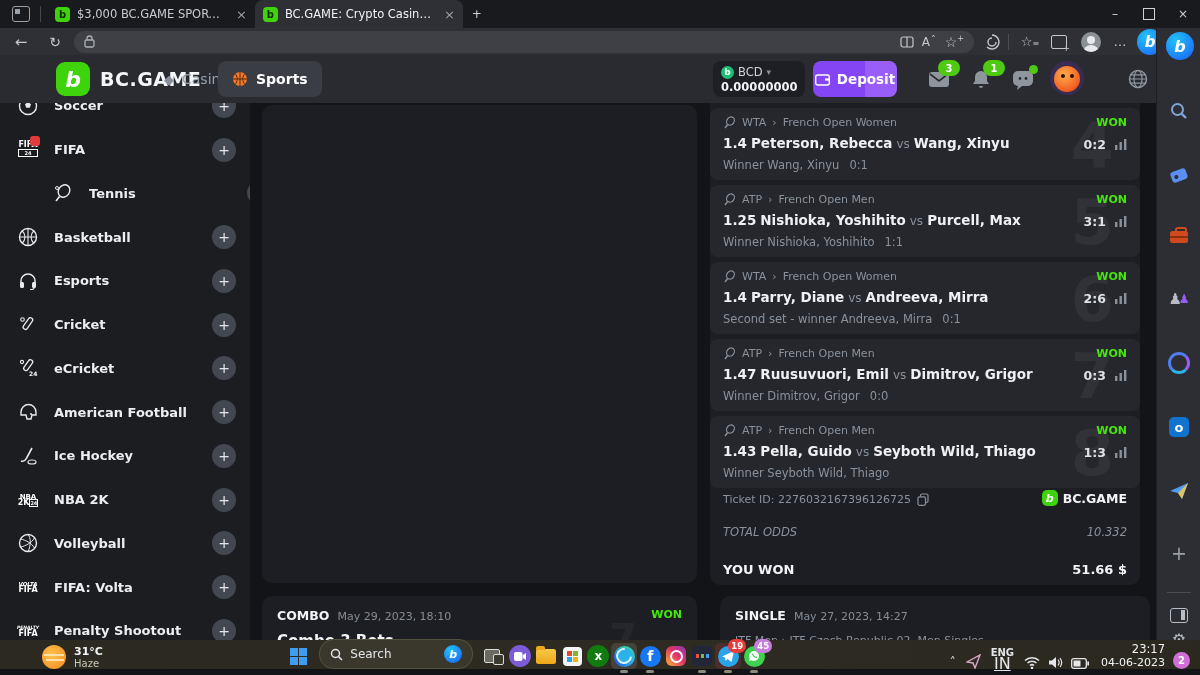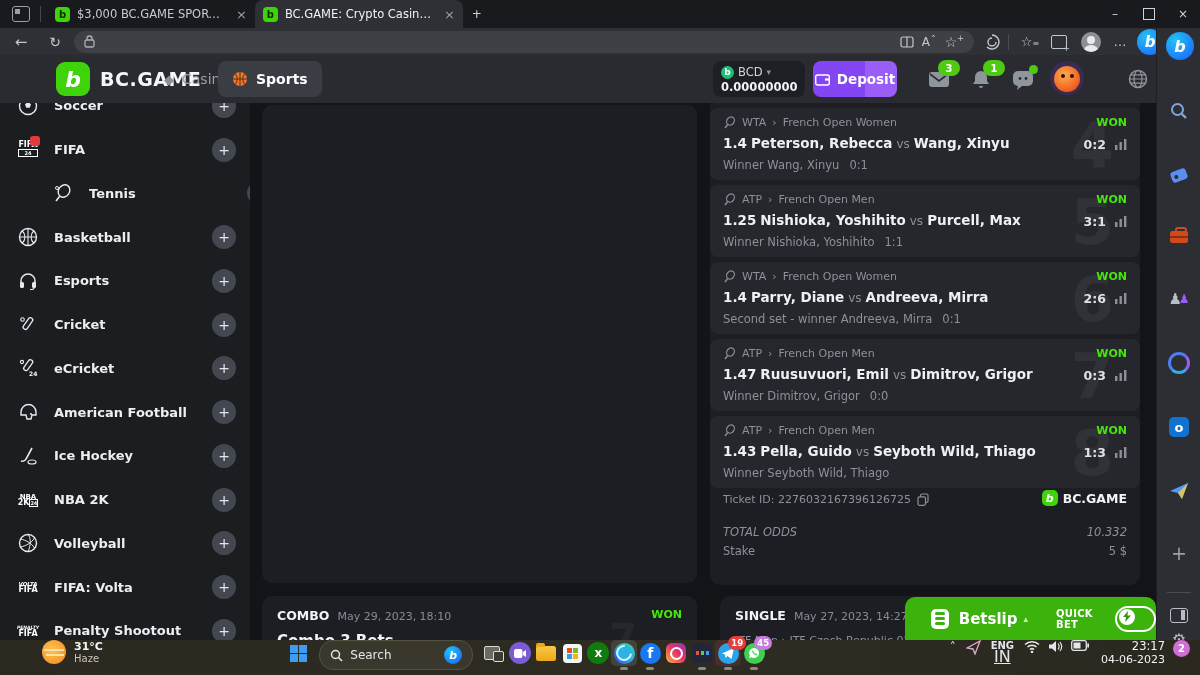--- a/index.html
+++ b/index.html
@@ -51,21 +51,21 @@
   .histdate{color:#868c96;font-size:11px;}
   .histwon{position:absolute;right:15px;top:12px;color:#46e60d;font-weight:bold;font-size:11px;}
   
   #betslip{position:absolute;left:905px;top:597px;width:251px;height:43px;background:#3cb20d;border-radius:10px 10px 0 0;display:flex;align-items:center;z-index:30;}
   #quicktoggle{width:46px;height:22px;border:2px solid #fff;border-radius:13px;position:relative;}
   #quicktoggle .knob{position:absolute;left:2px;top:1px;width:16px;height:16px;border-radius:50%;background:#fff;display:flex;align-items:center;justify-content:center;}
   
   #edgebar{position:absolute;left:1156px;top:28px;width:44px;height:612px;background:#2c2e33;border-left:1px solid #1e1f23;}
   .ebicon{position:absolute;left:9px;width:26px;height:26px;display:flex;align-items:center;justify-content:center;}
   
-  #taskbar{position:absolute;left:0;top:640px;width:1200px;height:35px;background:linear-gradient(90deg,#2b2920,#2e2c22 60%,#2b291f);display:flex;align-items:flex-start;}
+  #taskbar{position:absolute;left:0;top:640px;width:1200px;height:29px;background:linear-gradient(90deg,#2b2920,#2e2c22 60%,#2b291f);display:flex;align-items:flex-end;}
   .tb-ic{width:26px;height:26px;display:flex;align-items:center;justify-content:center;position:relative;border-radius:5px;}
   .run::after{content:"";position:absolute;bottom:-4px;left:9px;width:8px;height:3px;border-radius:2px;background:#8d8a7c;}
   .circ{border-radius:50%;display:flex;align-items:center;justify-content:center;}
   .tiny-badge{position:absolute;top:-4px;right:-5px;font-size:8.5px;font-weight:bold;color:#fff;border-radius:8px;min-width:14px;height:14px;display:flex;align-items:center;justify-content:center;padding:0 2px;}
   svg{display:block;}
 </style>
 </head>
 <body>
 
 <div id="screen">
@@ -477,23 +477,23 @@
       </div>
       <div class="abs flex" style="right:13px;top:387px;gap:5px;">
         <div style="width:16px;height:16px;border-radius:5px;background:#3fd30c;color:#fff;font-weight:bold;font-style:italic;font-size:11px;display:flex;align-items:center;justify-content:center;">b</div>
         <span style="color:#f2f4f6;font-weight:bold;font-size:12.5px;">BC.GAME</span>
       </div>
 
       <div class="sumrow" style="top:422px;font-style:italic;">
         <span>TOTAL ODDS</span>
         <span>10.332</span>
       </div>
-      <div class="sumrow" style="top:441px;">
-        <span>Stake</span>
-        <span>5 $</span>
+      <div class="sumrow" style="top:459px;color:#f2f4f6;font-weight:bold;font-size:13px;">
+        <span>YOU WON</span>
+        <span>51.66 $</span>
       </div>
     </div>
 
     <div class="histcard" style="left:2px;top:493px;width:435px;height:120px;">
       <div class="histhead">
         <span class="histtype">COMBO</span>
         <span class="histdate">May 29, 2023, 18:10</span>
       </div>
       <div class="histwon">WON</div>
       <div class="abs" style="left:15px;top:36px;color:#f0f2f4;font-weight:bold;font-size:15px;">Combo 3 Bets</div>
@@ -501,37 +501,20 @@
     </div>
     <div class="histcard" style="left:460px;top:493px;width:430px;height:120px;">
       <div class="histhead">
         <span class="histtype">SINGLE</span>
         <span class="histdate">May 27, 2023, 14:27</span>
       </div>
       <div class="abs" style="left:15px;top:38px;font-size:11px;color:#8b919b;white-space:nowrap;">ITF Men › ITF Czech Republic 02, Men Singles</div>
     </div>
   </div>
 
-  <div id="betslip">
-    <div style="width:20px;height:20px;background:#fff;border-radius:5px;margin-left:26px;display:flex;flex-direction:column;justify-content:center;gap:2.5px;padding:0 4px;box-sizing:border-box;">
-      <div style="height:2.5px;background:#3cb20d;border-radius:2px;"></div>
-      <div style="height:2.5px;background:#3cb20d;border-radius:2px;"></div>
-      <div style="height:2.5px;background:#3cb20d;border-radius:2px;"></div>
-    </div>
-    <span style="color:#fff;font-weight:bold;font-size:15px;margin-left:10px;">Betslip</span>
-    <span style="color:#cdeec0;font-size:9px;margin-left:6px;">▴</span>
-    <span style="color:#fff;font-weight:bold;font-size:10px;margin-left:28px;letter-spacing:.3px;">QUICK BET</span>
-    <div id="quicktoggle" style="margin-left:8px;">
-      <div class="knob">
-        <svg width="8" height="11" viewBox="0 0 8 11">
-            <path d="M5 0L0 6h3L2.2 11 8 4.5H4.5z" fill="#2f9a08"></path>
-          </svg>
-      </div>
-    </div>
-  </div>
 
   <div id="edgebar">
     <div class="ebicon" style="top:4px;width:28px;height:28px;border-radius:50%;background:radial-gradient(circle at 35% 30%,#21c3f3,#1b5cff);color:#fff;font-weight:bold;font-style:italic;font-size:16px;">b</div>
     <div class="ebicon" style="top:70px;">
         <svg width="18" height="18" viewBox="0 0 18 18">
           <circle cx="7.5" cy="7.5" r="5.5" fill="none" stroke="#7fa6d9" stroke-width="2"></circle>
           <line x1="11.8" y1="11.8" x2="16" y2="16" stroke="#7fa6d9" stroke-width="2.4"></line>
         </svg>
       </div>
     <div class="ebicon" style="top:134px;">

